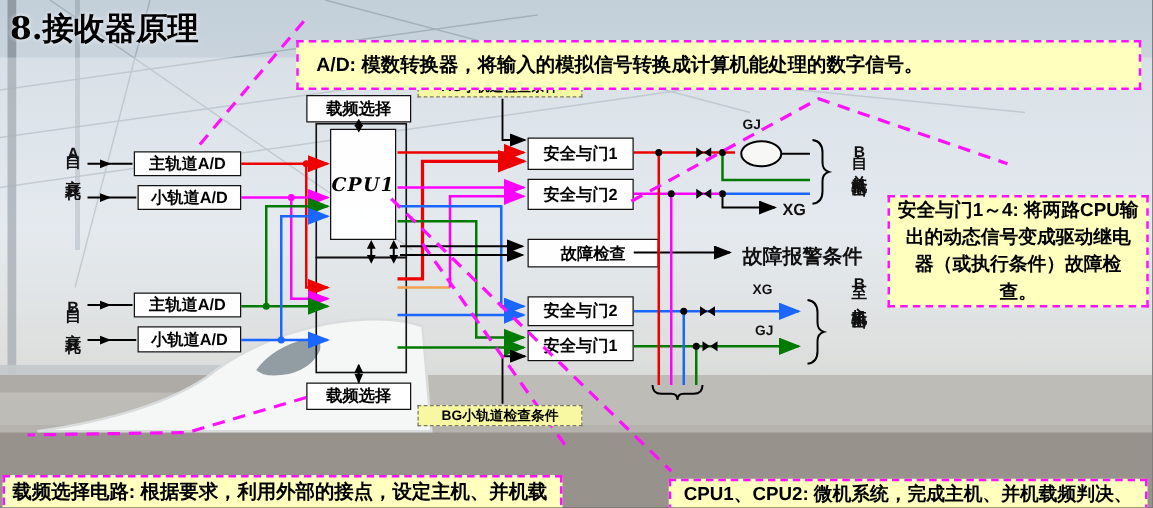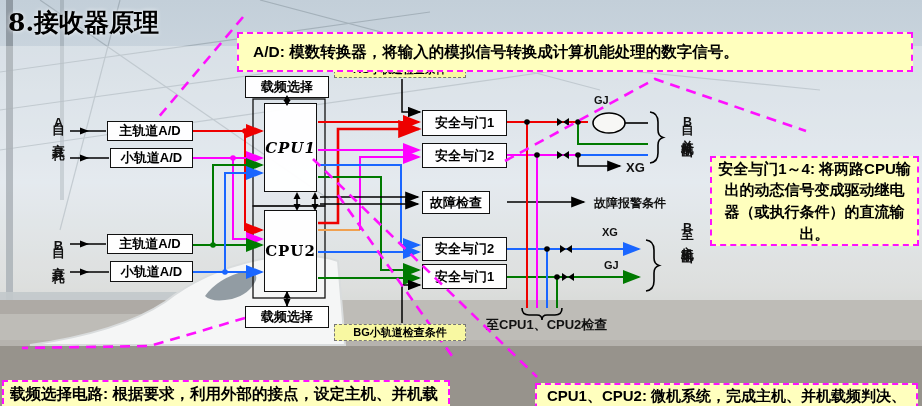--- a/index.html
+++ b/index.html
@@ -60,45 +60,43 @@
     <rect x="0" y="340" width="922" height="66" fill="#97938c"></rect>
     <path d="M30,345 Q120,332 165,302 Q205,270 262,259 Q310,251 338,261 L345,345 Z" fill="#f1f3f3" stroke="#c9cdce" stroke-width="2"></path>
     <path d="M205,296 Q218,278 245,271 Q258,269 256,280 Q250,294 232,299 Q212,303 205,296 Z" fill="#64727c"></path>
     <rect x="0" y="46" width="922" height="300" fill="#ffffff" opacity="0.30"></rect>
   </svg>
 
   <div id="title">8.接收器原理</div>
 
   <div class="box" style="left:245px;top:76px;width:84px;height:22px;">载频选择</div>
   <div class="box cpubox" style="left:264px;top:103px;width:53px;height:89px;font-style:italic;">CPU1</div>
-  <div class="box cpubox" style="left:264px;top:210px;width:53px;height:82px;">CPU2</div>
   <div class="box" style="left:245px;top:306px;width:84px;height:22px;">载频选择</div>
 
   <div class="box" style="left:107px;top:121px;width:86px;height:20px;">主轨道A/D</div>
   <div class="box" style="left:110px;top:148px;width:83px;height:20px;">小轨道A/D</div>
   <div class="box" style="left:107px;top:234px;width:86px;height:20px;">主轨道A/D</div>
   <div class="box" style="left:110px;top:261px;width:83px;height:21px;">小轨道A/D</div>
 
   <div class="box" style="left:422px;top:110px;width:85px;height:26px;">安全与门1</div>
   <div class="box" style="left:422px;top:143px;width:85px;height:25px;">安全与门2</div>
-  <div class="box" style="left:422px;top:191px;width:68px;height:23px;">故障检查</div>
+  <div class="box" style="left:422px;top:191px;width:105px;height:23px;">故障检查</div>
   <div class="box" style="left:422px;top:237px;width:85px;height:24px;">安全与门2</div>
   <div class="box" style="left:422px;top:264px;width:85px;height:25px;">安全与门1</div>
 
   <div class="vlabel" style="left:52px;top:112px;">自A衰耗</div>
   <div class="vlabel" style="left:52px;top:235px;">自B衰耗</div>
   <div class="vlabel" style="left:681px;top:113px;font-size:12.5px;letter-spacing:1.5px;">自B并机输出</div>
   <div class="vlabel" style="left:681px;top:219px;font-size:12.5px;letter-spacing:1.5px;">至B主机输出</div>
 
   <div class="tag" style="left:594px;top:94px;font-size:11px;">GJ</div>
   <div class="tag" style="left:626px;top:160px;font-size:13px;">XG</div>
   <div class="tag" style="left:602px;top:226px;font-size:11px;">XG</div>
   <div class="tag" style="left:604px;top:259px;font-size:11px;">GJ</div>
-  <div class="tag" style="left:594px;top:195px;font-size:12px;font-weight:600;font-family:Liberation Mono, monospace;">故障报警条件</div>
-  <div class="tag" style="left:486px;top:316px;font-size:13px;">至CPU1、CPU2检查</div>
+  <div class="tag" style="left:594px;top:195px;font-size:16px;font-weight:600;font-family:Liberation Mono, monospace;">故障报警条件</div>
 
   <svg width="922" height="406" viewBox="0 0 922 406" style="z-index:20">
     <defs>
       <marker id="mk-k" markerWidth="9" markerHeight="7" refX="8" refY="3.5" orient="auto">
           <path d="M0,0L9,3.5L0,7Z" fill="#000"></path>
         </marker>
       <marker id="mk-r" markerWidth="9" markerHeight="7" refX="8" refY="3.5" orient="auto">
           <path d="M0,0L9,3.5L0,7Z" fill="#ee0000"></path>
         </marker>
       <marker id="mk-m" markerWidth="9" markerHeight="7" refX="8" refY="3.5" orient="auto">
@@ -234,17 +232,17 @@
       <path d="M313,159 L537,377"></path>
       <path d="M338,195 L452,356"></path>
       <path d="M245,318 L150,346 L22,348"></path>
     </g>
   </svg>
 
   <div class="minilabel" style="left:334px;top:61px;width:132px;height:17px;">AG小轨道检查条件</div>
   <div class="minilabel" style="left:334px;top:324px;width:132px;height:17px;">BG小轨道检查条件</div>
 
   <div class="note" style="left:237px;top:4px;width:676px;height:40px;font-size:15.5px;padding-left:14px;">A/D: 模数转换器，将输入的模拟信号转换成计算机能处理的数字信号。</div>
-  <div class="note" style="left:710px;top:128px;width:209px;height:90px;font-size:15px;line-height:1.45;text-align:center;padding:2px 6px;">安全与门1～4: 将两路CPU输出的动态信号变成驱动继电器（或执行条件）的直流输出。</div>
+  <div class="note" style="left:710px;top:128px;width:209px;height:90px;font-size:15px;line-height:1.45;text-align:center;padding:2px 6px;">安全与门1～4: 将两路CPU输出的动态信号变成驱动继电器（或执行条件）故障检查。</div>
   <div class="note" style="left:2px;top:352px;width:448px;height:51px;font-size:15.5px;line-height:1.5;padding:3px 6px;">载频选择电路: 根据要求，利用外部的接点，设定主机、并机载频信号，由CPU进行判决，确定接收器的接收频率。</div>
   <div class="note" style="left:535px;top:355px;width:383px;height:47px;font-size:15px;line-height:1.45;text-align:center;padding:2px 8px;">CPU1、CPU2: 微机系统，完成主机、并机载频判决、或执行条件、信息判决和输出驱动等功能。</div>
 
 </div>
 
 </body></html>

